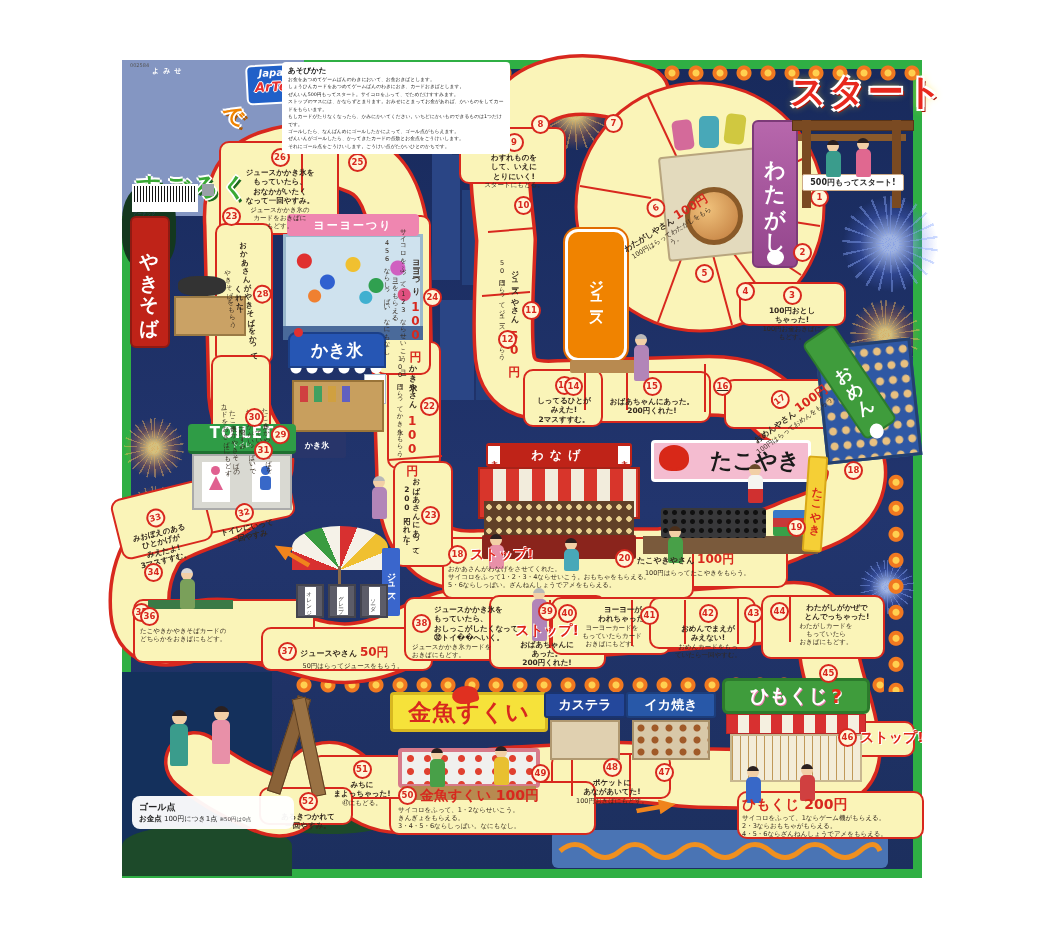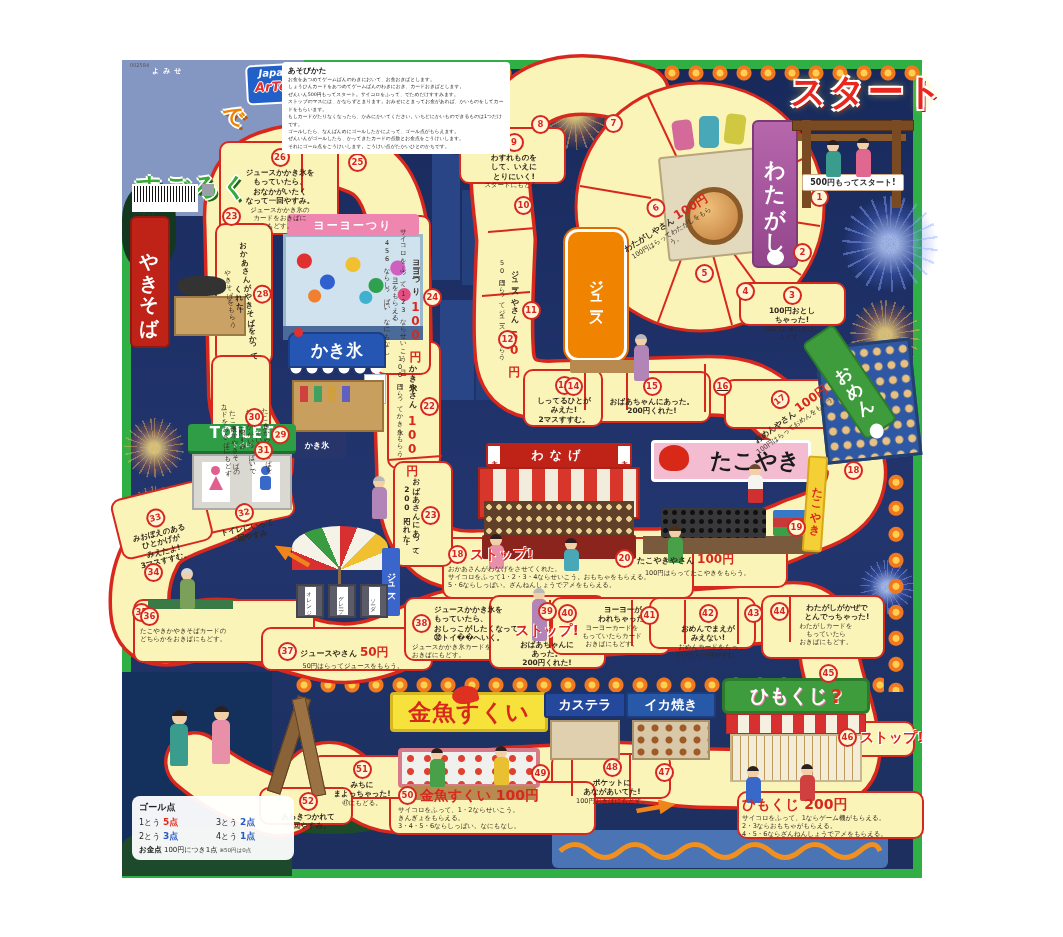--- a/index.html
+++ b/index.html
@@ -381,26 +381,20 @@
         <div class="instr-line">ストップのマスには、かならずとまります。おみせにとまってお金があれば、かいものをしてカードをもらいます。</div>
         <div class="instr-line">もしカードがたりなくなったら、かみにかいてください。いちどにかいものできるものは1つだけです。</div>
         <div class="instr-line">ゴールしたら、なんばんめにゴールしたかによって、ゴール点がもらえます。</div>
         <div class="instr-line">ぜんいんがゴールしたら、かってきたカードの点数とお金点をごうけいします。</div>
         <div class="instr-line">それにゴール点をごうけいします。ごうけい点がたかいひとのかちです。</div>
       </div>
   </div>
 
   <div class="ui" id="scoreBox" style="left:132px;top:796px;">
     <div class="t">ゴール点</div>
-    <div id="scoreGrid">
-      <span><span>1とう</span> <b class="pt pt-red">5点</b></span>
-      <span><span>3とう</span> <b class="pt pt-blue">2点</b></span>
-      <span><span>2とう</span> <b class="pt pt-blue">3点</b></span>
-      <span><span>4とう</span> <b class="pt pt-blue">1点</b></span>
-    </div>
     <div id="moneyLine">
       <b>お金点</b>
       <span>100円につき1点</span>
       <span class="sm">※50円は0点</span>
     </div>
   </div>
 
   <div>
       <div class="space" style="left: 810px; top: 188px;">
         <span class="badge">1</span>

